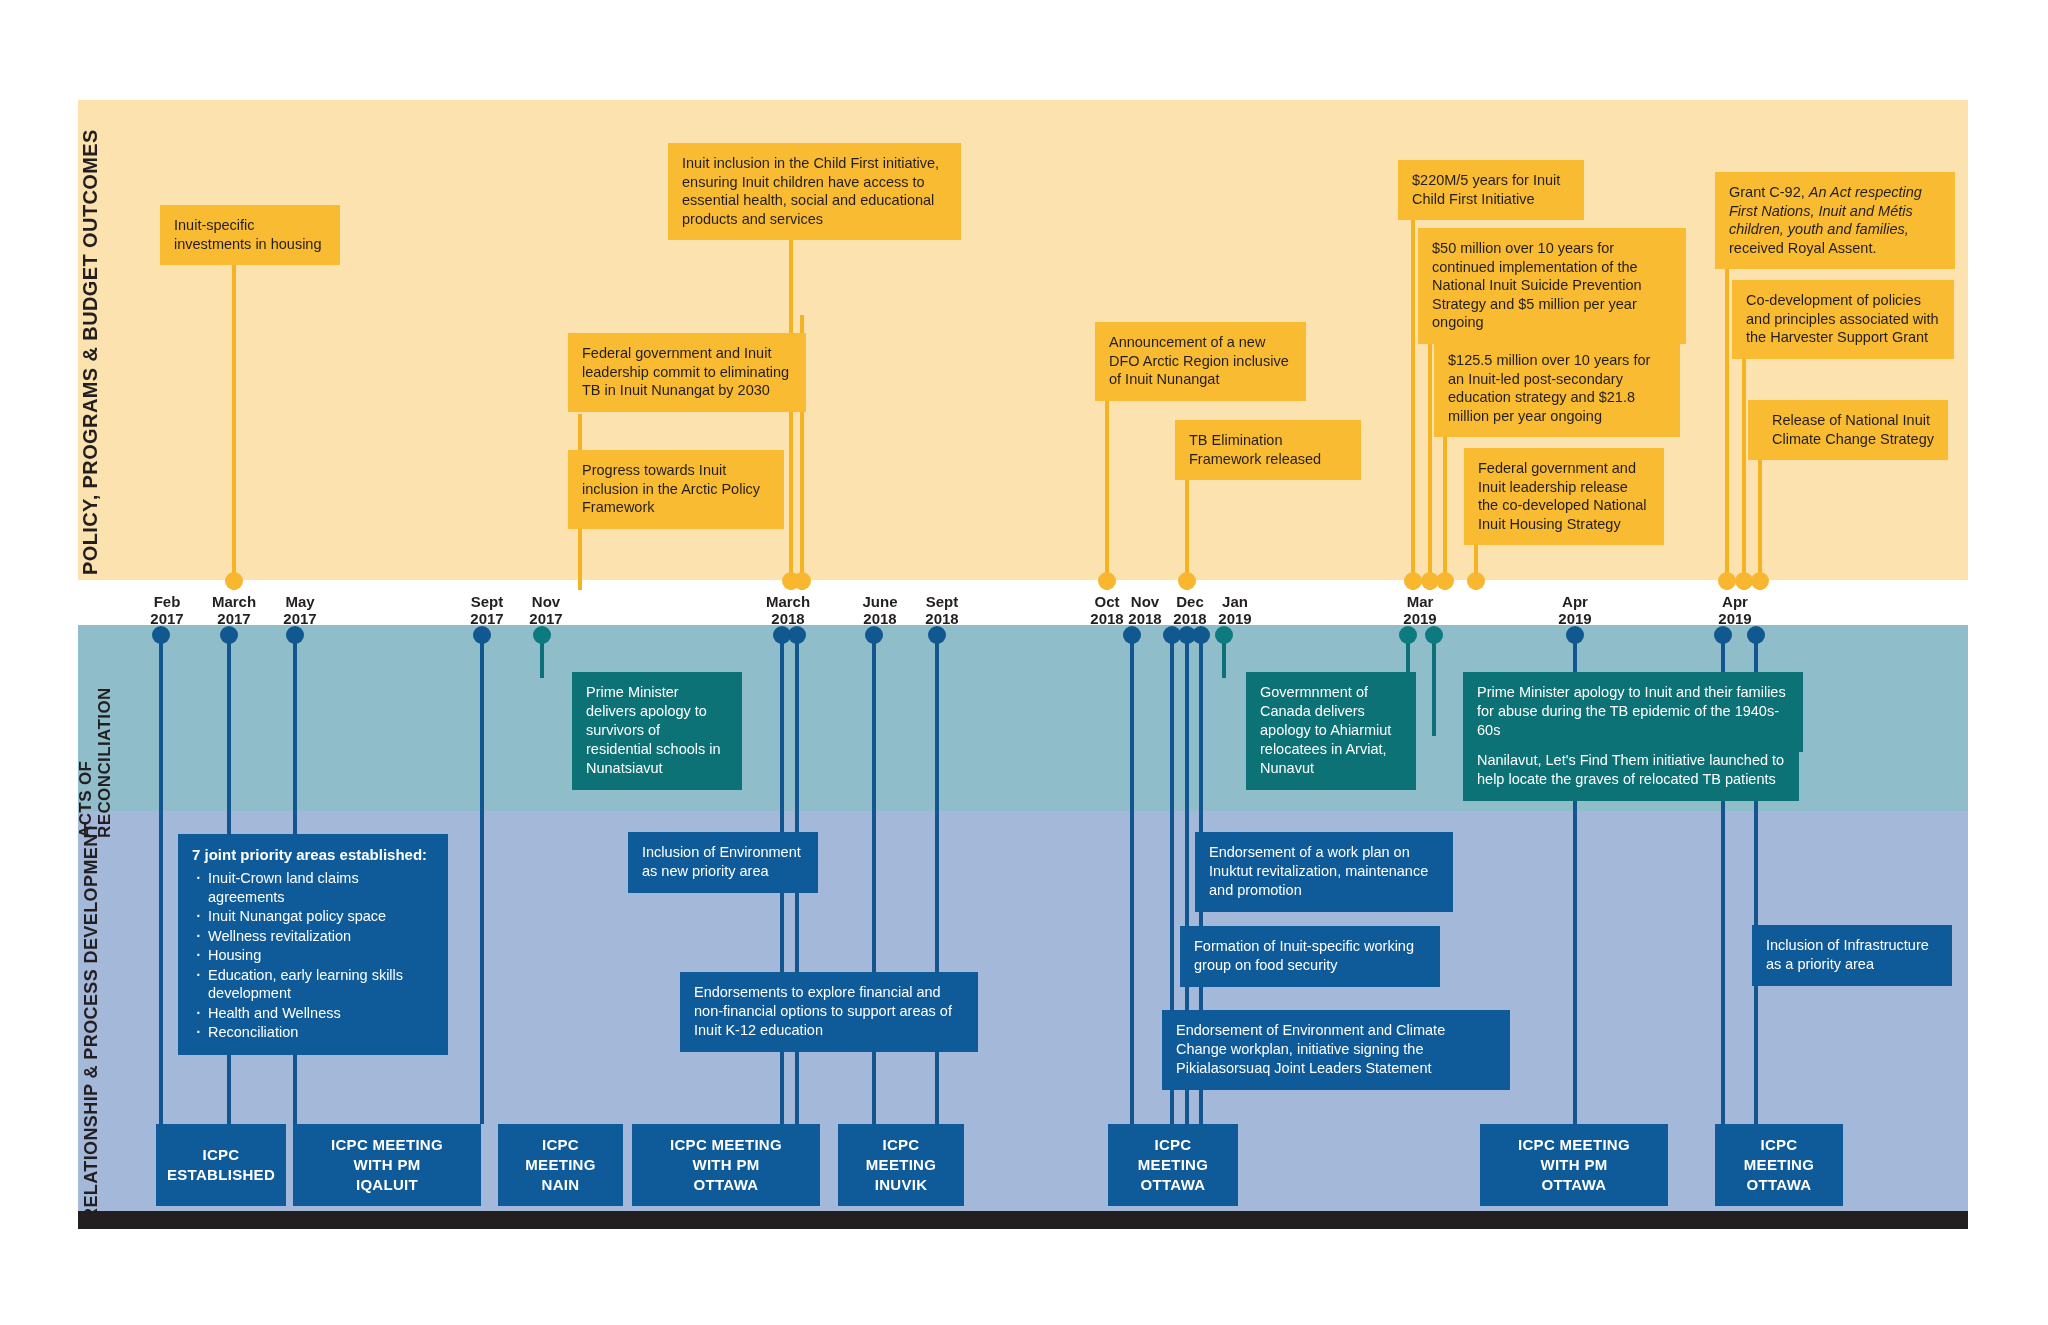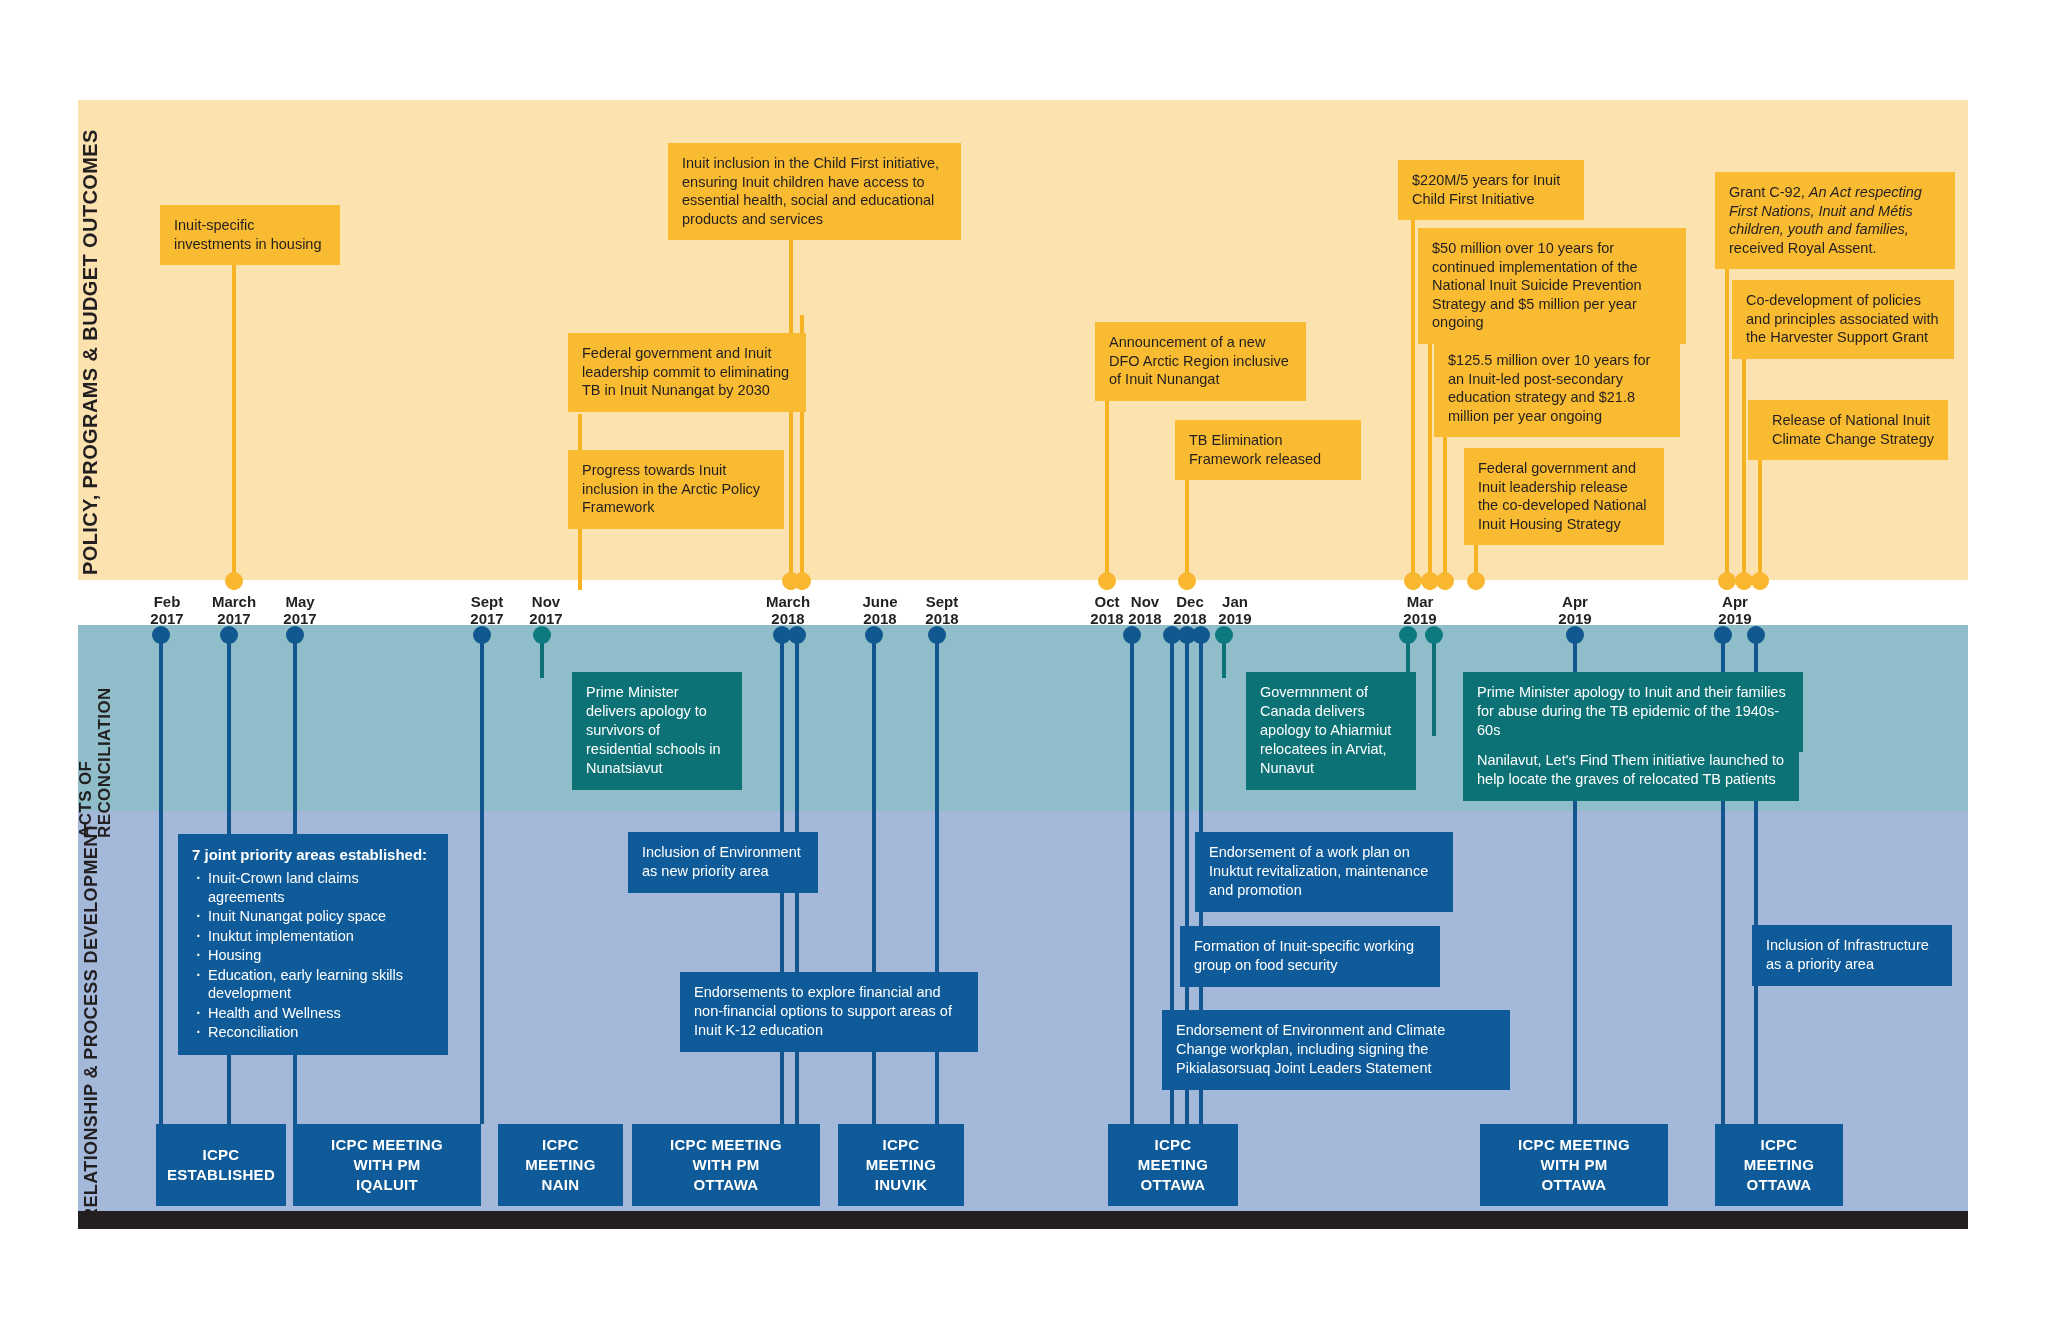--- a/index.html
+++ b/index.html
@@ -273,37 +273,37 @@
 
   <div class="tcard" style="left:1429px;top:672px;width:340px;">Prime Minister apology to Inuit and their families for abuse during the TB epidemic of the 1940s-60s</div>
 
   <div class="tcard" style="left:1429px;top:740px;width:336px;">Nanilavut, Let's Find Them initiative launched to help locate the graves of relocated TB patients</div>
 
   <div class="bcard" style="left:178px;top:834px;width:270px;">
     <div class="hd">7 joint priority areas established:</div>
     <ul>
       <li>Inuit-Crown land claims agreements</li>
       <li>Inuit Nunangat policy space</li>
-      <li>Inuktut implementation</li>
+      <li>Wellness revitalization</li>
       <li>Housing</li>
       <li>Education, early learning skills development</li>
       <li>Health and Wellness</li>
       <li>Reconciliation</li>
     </ul>
   </div>
 
   <div class="bcard" style="left:628px;top:832px;width:190px;">Inclusion of Environment as new priority area</div>
 
   <div class="bcard" style="left:680px;top:972px;width:298px;">Endorsements to explore financial and non-financial options to support areas of Inuit K-12 education</div>
 
   <div class="bcard" style="left:1195px;top:832px;width:258px;">Endorsement of a work plan on Inuktut revitalization, maintenance and promotion</div>
 
   <div class="bcard" style="left:1180px;top:926px;width:260px;">Formation of Inuit-specific working group on food security</div>
 
-  <div class="bcard" style="left:1162px;top:1010px;width:348px;">Endorsement of Environment and Climate Change workplan, including signing the Pikialasorsuaq Joint Leaders Statement</div>
+  <div class="bcard" style="left:1162px;top:1010px;width:348px;">Endorsement of Environment and Climate Change workplan, initiative signing the Pikialasorsuaq Joint Leaders Statement</div>
 
   <div class="bcard" style="left:1752px;top:925px;width:200px;">Inclusion of Infrastructure as a priority area</div>
 
   <div class="icpc" style="left:156px;top:1124px;width:130px;height:82px;">ICPC<br>ESTABLISHED</div>
   <div class="icpc" style="left:293px;top:1124px;width:188px;height:82px;">ICPC MEETING<br>WITH PM<br>IQALUIT</div>
   <div class="icpc" style="left:498px;top:1124px;width:125px;height:82px;">ICPC<br>MEETING<br>NAIN</div>
   <div class="icpc" style="left:632px;top:1124px;width:188px;height:82px;">ICPC MEETING<br>WITH PM<br>OTTAWA</div>
   <div class="icpc" style="left:838px;top:1124px;width:126px;height:82px;">ICPC<br>MEETING<br>INUVIK</div>
   <div class="icpc" style="left:1108px;top:1124px;width:130px;height:82px;">ICPC<br>MEETING<br>OTTAWA</div>
   <div class="icpc" style="left:1480px;top:1124px;width:188px;height:82px;">ICPC MEETING<br>WITH PM<br>OTTAWA</div>

